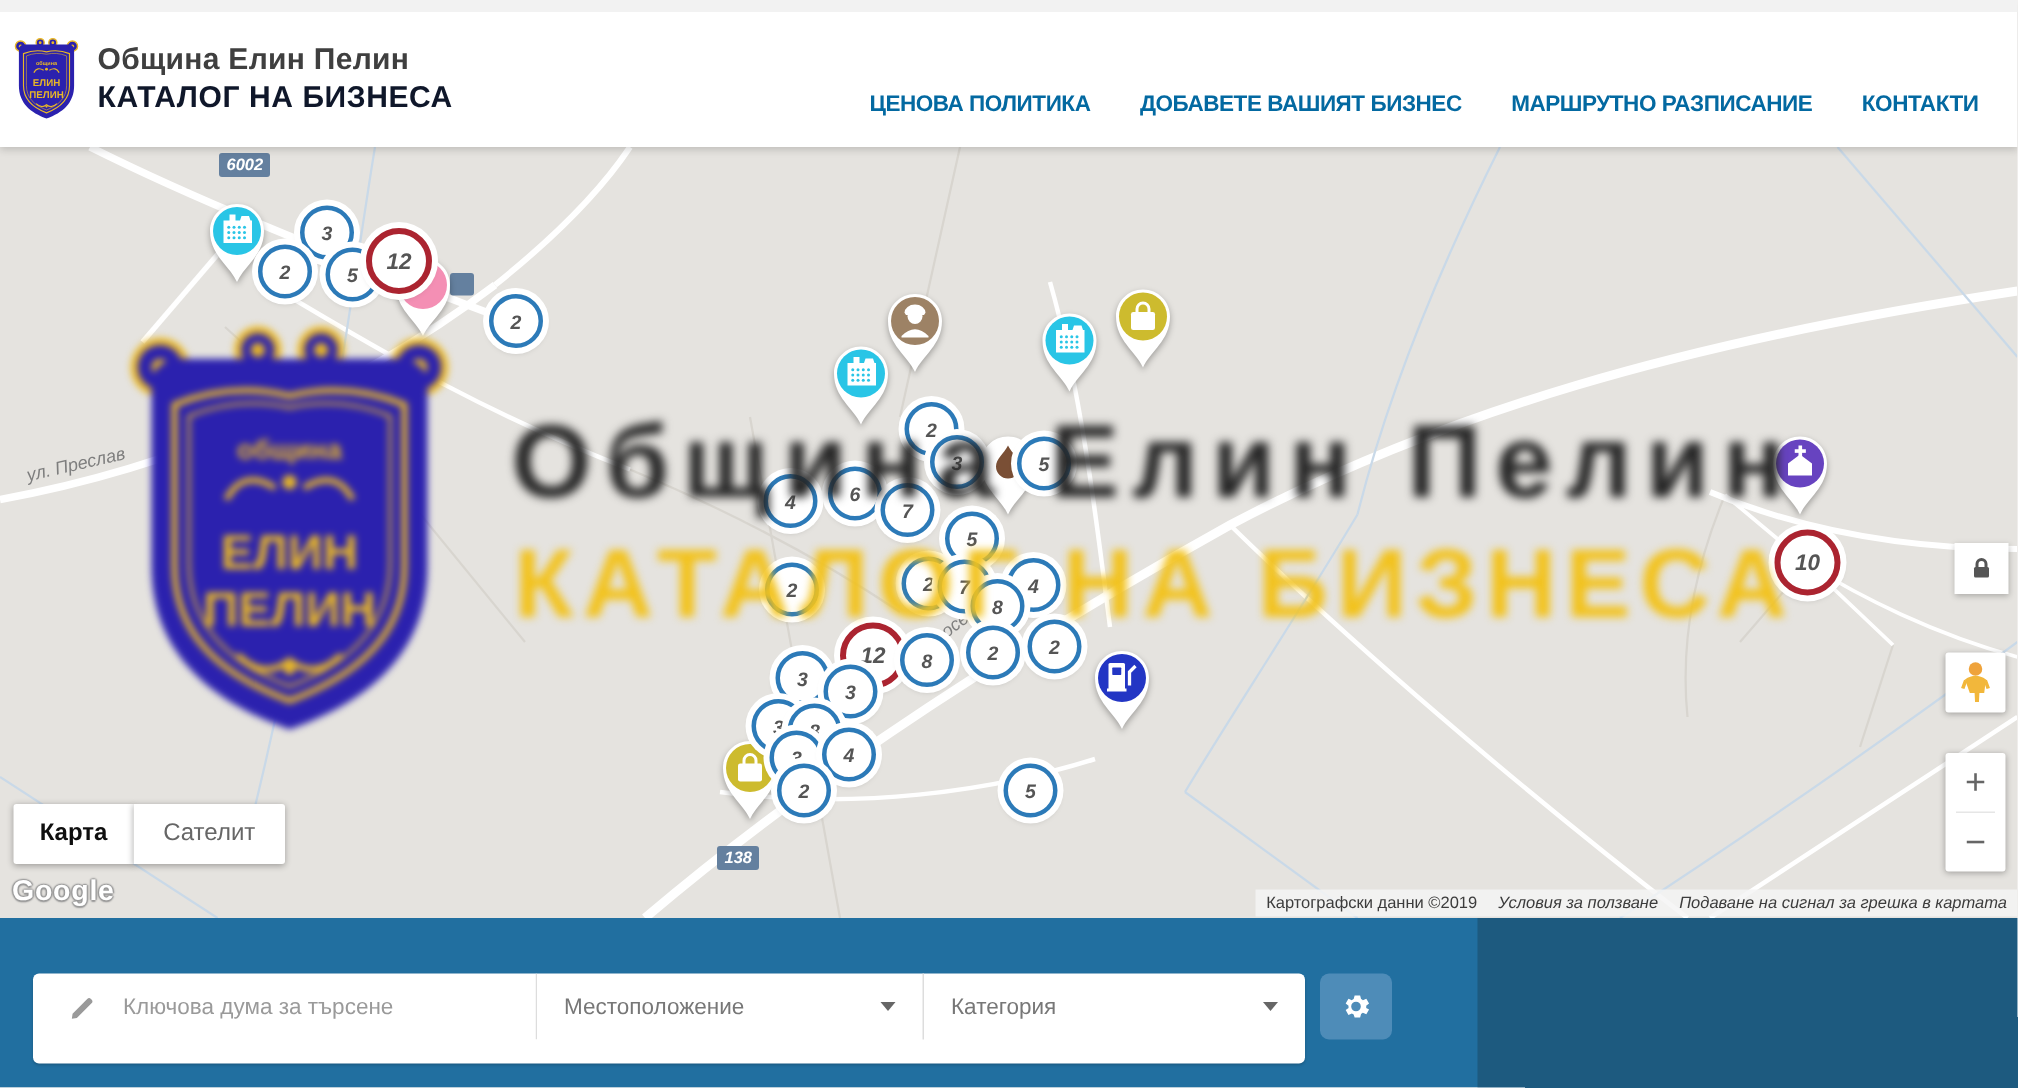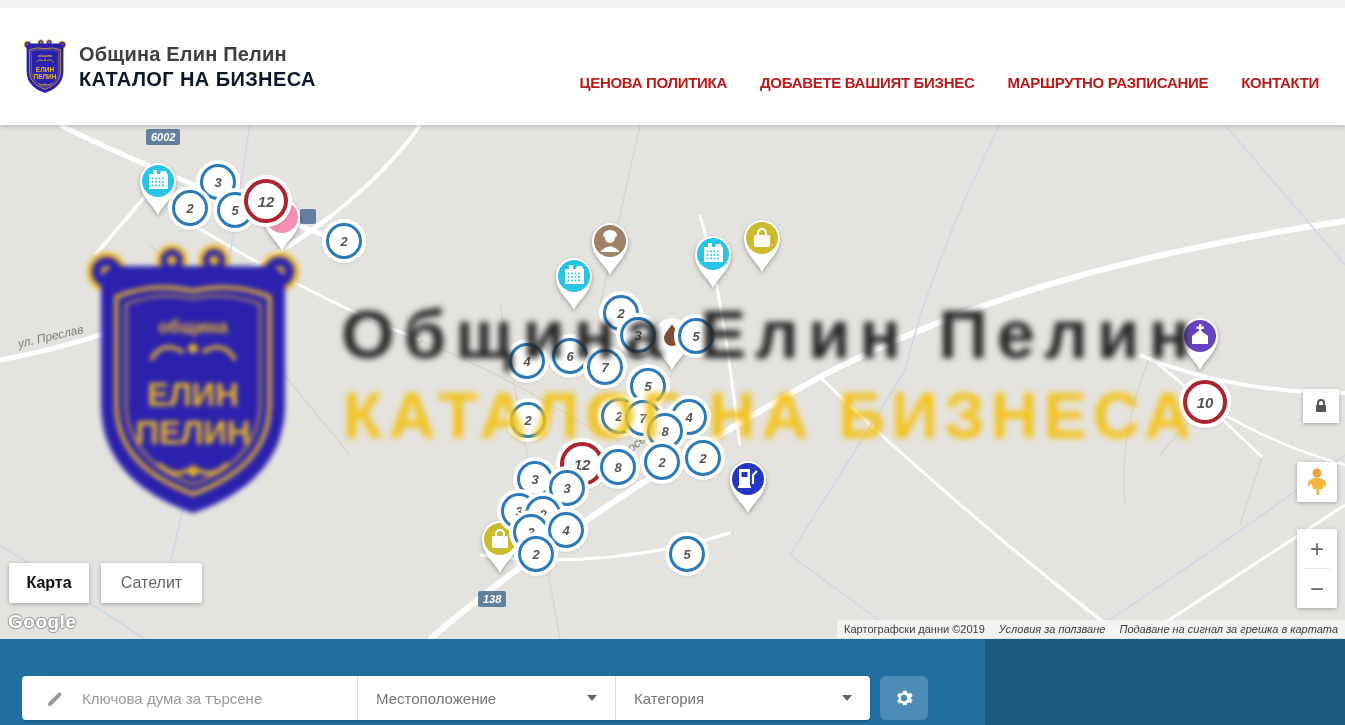--- a/index.html
+++ b/index.html
@@ -1,29 +1,29 @@
 <!DOCTYPE html>
 <html><head>
 <meta charset="utf-8">
 <style>
   html,body{margin:0;padding:0;}
   body{width:1345px;height:725px;overflow:hidden;background:#fff;
        font-family:"Liberation Sans",sans-serif;-webkit-font-smoothing:antialiased;}
 
   
-  .site-header{position:relative;height:125px;background:#fff;box-sizing:border-box;
+  .site-header{position:relative;height:98px;background:#fff;box-sizing:border-box;
      display:flex;align-items:center;justify-content:space-between;
-     padding:8px 26px 0 22px;box-shadow:0 2px 5px rgba(0,0,0,.16);z-index:40;}
+     padding:8px 26px 0 8px;box-shadow:0 2px 5px rgba(0,0,0,.16);z-index:40;}
   .site-header::before{content:"";position:absolute;top:0;left:0;right:0;height:8px;background:#f2f2f2;}
   .brand{display:flex;align-items:center;gap:11px;text-decoration:none;}
   .logo{width:46px;height:60px;}
   .t1{font-size:20px;font-weight:bold;color:#3f3f3f;letter-spacing:.2px;}
   .t2{font-size:20px;font-weight:bold;color:#0f172a;margin-top:2px;letter-spacing:.4px;}
   .nav{display:flex;gap:33px;align-items:center;}
-  .nav a{font-size:15px;font-weight:bold;color:#b91c1c;text-decoration:none;letter-spacing:-.3px;cursor:pointer;margin-top:32px;}
+  .nav a{font-size:15px;font-weight:bold;color:#0369a1;text-decoration:none;letter-spacing:-.3px;cursor:pointer;margin-top:32px;}
 
   
   .map{position:relative;width:1345px;height:514px;background:#e5e3df;overflow:hidden;cursor:grab;}
   .roads{position:absolute;left:0;top:0;}
   #labels,#markers{position:absolute;left:0;top:0;width:100%;height:100%;font-style:italic;}
   .chip{position:absolute;background:#64809f;color:#fff;font-size:11px;font-weight:bold;
         padding:1px 5px;border-radius:2px;line-height:14px;min-width:6px;min-height:13px;}
   .street{position:absolute;color:#7e7e7e;font-size:12px;white-space:nowrap;transform-origin:left center;}
   .cluster{position:absolute;display:flex;align-items:center;justify-content:center;background:#fff;
      border-radius:50%;font-weight:bold;color:#555;box-sizing:border-box;
@@ -32,21 +32,21 @@
 
   
   .watermark{position:absolute;left:0;top:0;width:100%;height:100%;pointer-events:none;z-index:8;}
   .wm-crest{position:absolute;left:78px;top:112px;width:230px;height:292px;filter:blur(2.4px);}
   .wm-l1{position:absolute;left:270px;top:170px;width:1000px;text-align:center;
          font-size:69px;font-weight:bold;color:#262626;letter-spacing:9px;filter:blur(3.2px);white-space:nowrap;}
   .wm-l2{position:absolute;left:270px;top:253px;width:1000px;text-align:center;
          font-size:65px;font-weight:bold;color:#f2c21c;letter-spacing:6px;filter:blur(3px);white-space:nowrap;}
 
   
-  .maptype{position:absolute;left:9px;top:438px;display:flex;gap:12px;z-index:20;}
+  .maptype{position:absolute;left:9px;top:438px;display:flex;gap:0;z-index:20;}
   .maptype button{height:40px;background:#fff;border:0;font-size:16px;cursor:pointer;
       box-shadow:0 1px 4px rgba(0,0,0,.3);font-family:"Liberation Sans",sans-serif;}
   .mt-map{width:80px;font-weight:bold;color:#0f0f0f;border-radius:2px 0 0 2px;}
   .mt-sat{width:101px;color:#666;border-radius:0 2px 2px 0;}
   .glogo{position:absolute;left:8px;bottom:6px;font-size:19px;font-weight:bold;color:#fff;z-index:20;
      letter-spacing:.5px;cursor:pointer;
      text-shadow:0 1px 1px #969696,1px 0 1px #969696,-1px 0 1px #969696,0 -1px 1px #969696;}
   .attrib{position:absolute;right:0;bottom:1px;display:flex;gap:14px;font-size:11px;color:#3c3c3c;
      background:rgba(245,245,245,.85);padding:3px 7px;z-index:20;}
   .attrib a{color:#3c3c3c;text-decoration:none;cursor:pointer;font-style:italic;}
@@ -56,21 +56,21 @@
      border-radius:2px;box-shadow:0 1px 4px rgba(0,0,0,.3);display:flex;align-items:center;justify-content:center;cursor:grab;}
   .zoomctl{position:absolute;left:1297px;top:404px;width:40px;background:#fff;border-radius:2px;z-index:20;
      box-shadow:0 1px 4px rgba(0,0,0,.3);display:flex;flex-direction:column;align-items:center;}
   .zoomctl button{width:40px;height:39px;border:0;background:none;font-size:24px;color:#666;cursor:pointer;
      font-family:"Liberation Sans",sans-serif;line-height:1;}
   .zdiv{width:26px;height:1px;background:#e6e6e6;}
 
   
   .searchbar{position:relative;width:1345px;height:113px;background:#216fa0;}
   .sb-right{position:absolute;left:985px;top:0;width:360px;height:113px;background:#1d5a7f;}
-  .fields{position:absolute;left:22px;top:37px;height:44px;display:flex;background:#fff;border-radius:4px;
+  .fields{position:absolute;left:22px;top:37px;height:60px;display:flex;background:#fff;border-radius:4px;
      box-shadow:0 1px 2px rgba(0,0,0,.2);}
   .field{display:flex;align-items:center;box-sizing:border-box;height:44px;}
   .kw{width:335px;padding-left:24px;gap:15px;border-radius:4px 0 0 4px;}
   .kw input{border:0;outline:none;font-size:15px;color:#444;width:240px;background:transparent;
      font-family:"Liberation Sans",sans-serif;}
   .kw input::placeholder{color:#9a9a9a;}
   .sel{width:255px;border-left:1px solid #ddd;padding:0 18px;justify-content:space-between;
      color:#777;font-size:15px;cursor:pointer;}
   .sel.last{width:258px;border-radius:0 4px 4px 0;}
   .arr{width:0;height:0;border-left:5px solid transparent;border-right:5px solid transparent;border-top:6px solid #666;}

